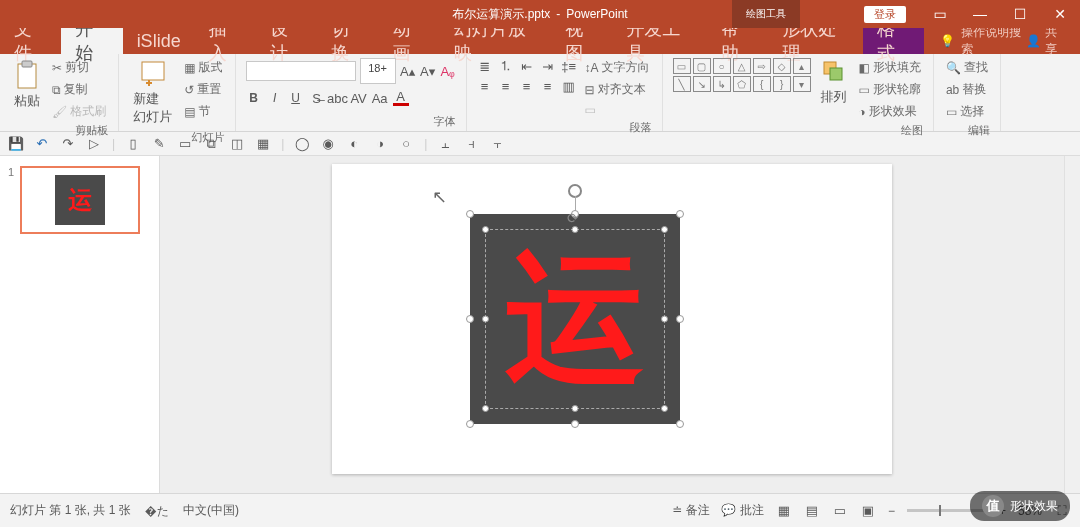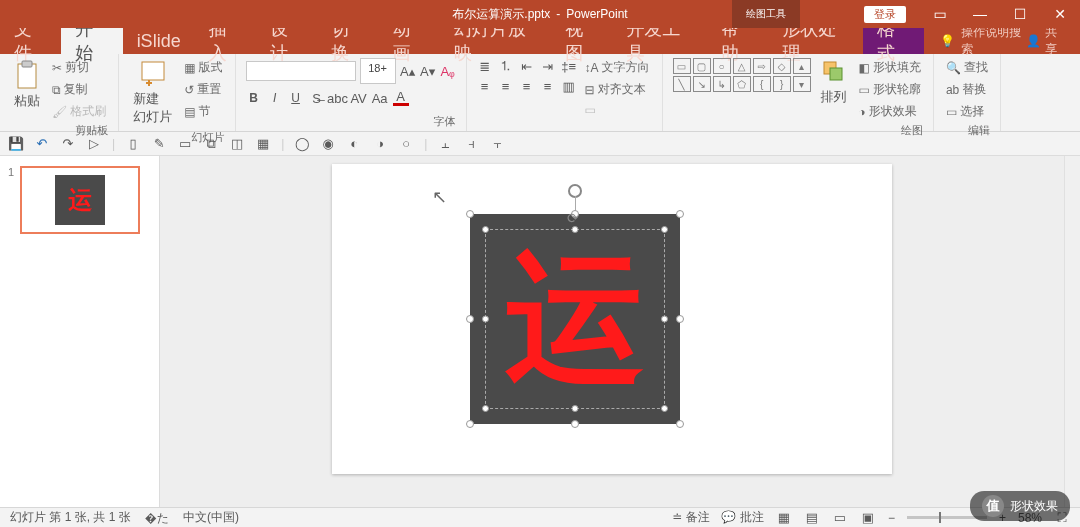--- a/index.html
+++ b/index.html
@@ -45,21 +45,21 @@
 .cursor-arrow{position:absolute;left:100px;top:22px;font-size:18px;color:#666}
 .shape-box{position:absolute;left:138px;top:50px;width:210px;height:210px;background:#4a4a4a;display:flex;align-items:center;justify-content:center}
 .big-char{color:#ff1a1a;font-family:"SimSun","STSong",serif;font-size:140px;font-weight:bold;line-height:1}
 .handle{width:8px;height:8px;background:#fff;border:1px solid #999;border-radius:50%;position:absolute}
 .rotate-handle{width:14px;height:14px;border:2px solid #888;border-radius:50%;position:absolute;left:50%;top:-30px;transform:translateX(-50%)}
 .rotate-handle::after{content:"";position:absolute;left:50%;bottom:-18px;width:1px;height:18px;background:#aaa}
 .inner-sel{position:absolute;left:15px;top:15px;right:15px;bottom:15px;border:1px dashed #aaa}
 .inner-sel .handle{width:7px;height:7px}
 .inner-sel .rot{width:16px;height:16px;position:absolute;left:50%;top:-20px;transform:translateX(-50%);color:#888;font-size:14px}
 .scroll-v{width:16px;background:#f0f0f0;display:flex;flex-direction:column;border-left:1px solid #e0e0e0}
-.statusbar{position:absolute;bottom:0;left:0;right:0;height:20px;background:#f3f3f3;border-top:1px solid #d7d7d7;display:flex;align-items:center;padding:0 10px;color:#5a5a5a;font-size:11px;gap:14px}
+.statusbar{position:absolute;bottom:0;left:0;right:0;height:34px;background:#f3f3f3;border-top:1px solid #d7d7d7;display:flex;align-items:center;padding:0 10px;color:#5a5a5a;font-size:11px;gap:14px}
 .statusbar .right{margin-left:auto;display:flex;align-items:center;gap:12px}
 .zoom-track{width:80px;height:3px;background:#c5c5c5;position:relative}
 .zoom-track::after{content:"";position:absolute;left:40%;top:-4px;width:2px;height:11px;background:#777}
 .watermark{position:absolute;right:10px;bottom:6px;background:rgba(0,0,0,.55);color:#fff;padding:4px 12px;border-radius:14px;font-size:13px;display:flex;align-items:center;gap:6px}
 .watermark .circ{width:22px;height:22px;border-radius:50%;background:#888;display:flex;align-items:center;justify-content:center;color:#fff;font-size:13px;font-weight:bold}
 svg{display:block}
 </style>
 </head>
 <body>
 
@@ -219,20 +219,21 @@
           </div>
         <div class="mini">
             <span>⊟</span>
             <span>对齐文本</span>
           </div>
         <div class="mini disabled">
             <span>▭</span>
           </div>
       </div>
     </div>
+    <div class="group-label">段落</div>
   </div>
 
   <div class="group">
     <div class="group-body">
       <div class="shape-gallery">
         <div class="sg">▭</div>
         <div class="sg">▢</div>
         <div class="sg">○</div>
         <div class="sg">△</div>
         <div class="sg">⇨</div>

